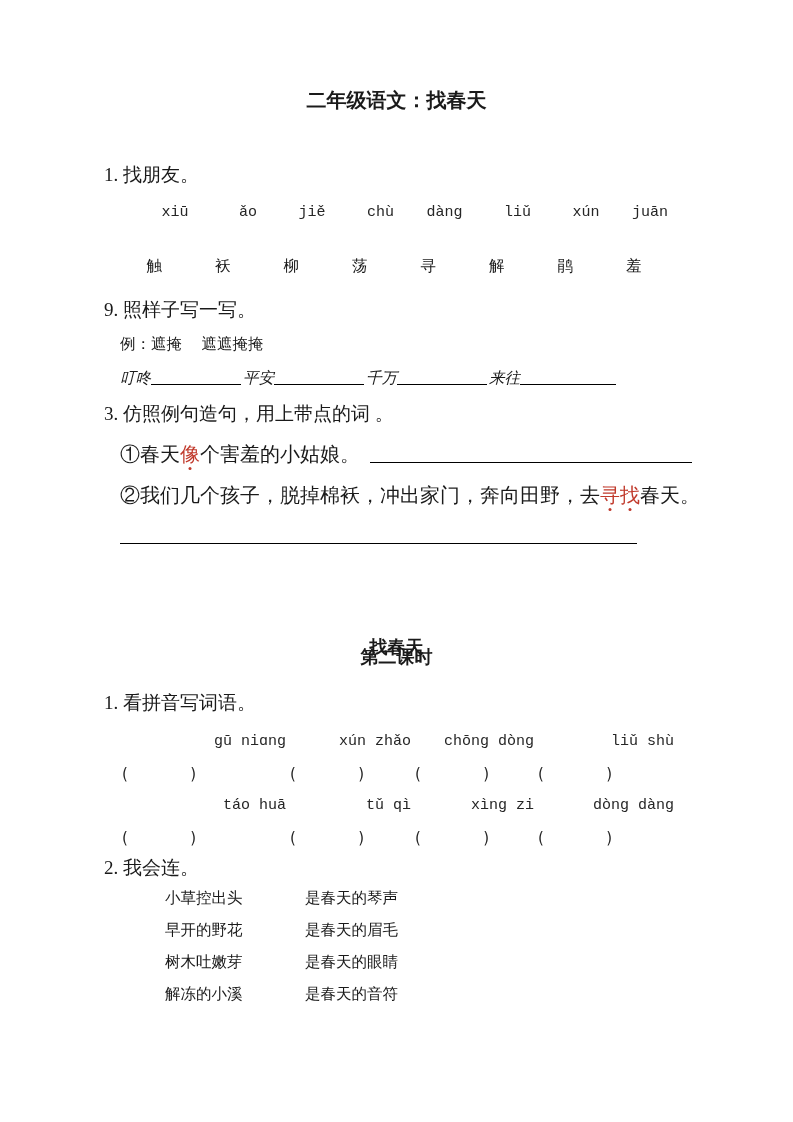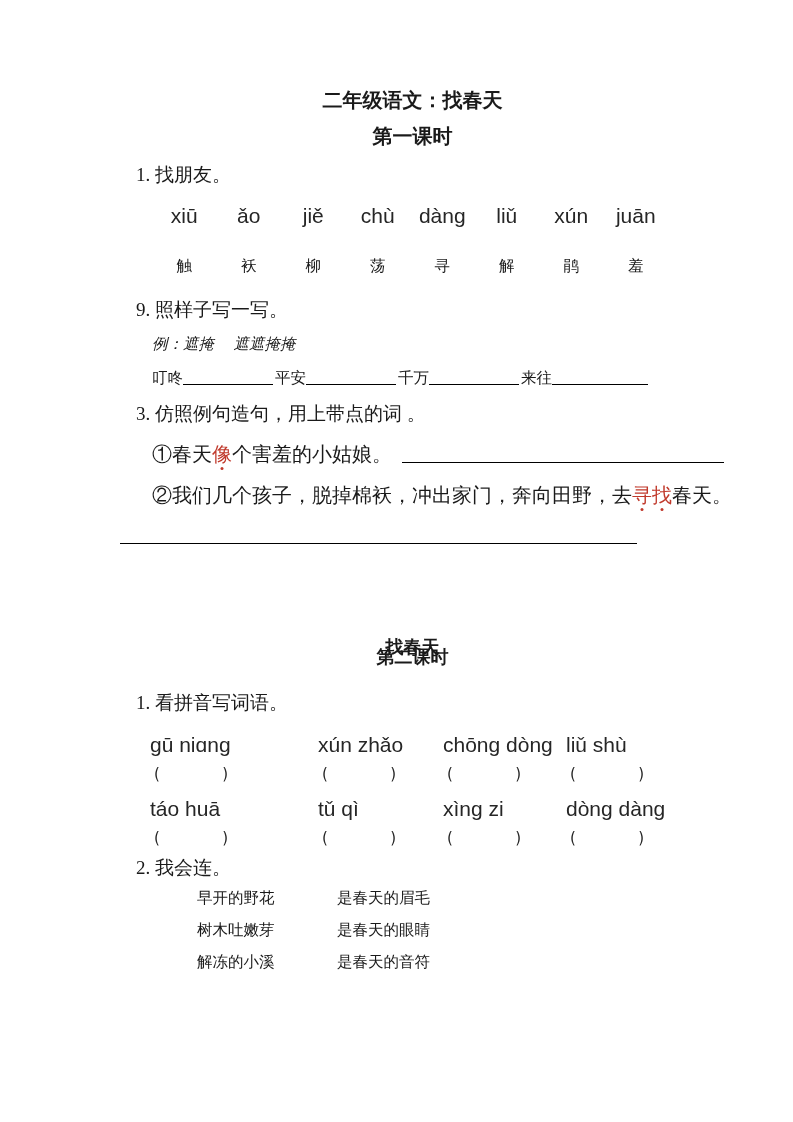--- a/index.html
+++ b/index.html
@@ -6,21 +6,21 @@
   html, body { margin: 0; padding: 0; background: #ffffff; }
   .page {
     position: relative;
     width: 793px;
     height: 1122px;
     background: #ffffff;
     font-family: "Liberation Serif", "DejaVu Serif", serif;
     color: #1a1a1a;
     overflow: hidden;
   }
-  .abs { position: absolute; padding-left: 32px; }
+  .abs { position: absolute; }
 
   .doc-title, .lesson-subtitle, .part2-title, .part2-subtitle {
     left: 0; right: 0;
     text-align: center;
     font-weight: bold;
     font-size: 20px;
     line-height: 24px;
   }
   .part2-title, .part2-subtitle { font-size: 18px; }
 
@@ -28,29 +28,30 @@
 
   
   .match8-row {
     left: 120px;
     width: 548px;
     display: grid;
     grid-template-columns: repeat(8, 1fr);
     text-align: center;
   }
   .pinyin {
-    font-family: Liberation Sans, sans-serif;
-    font-size: 21px;
+    font-family: Liberation Mono, monospace;
+    font-size: 15px;
     color: #262626;
+    text-align: right;
   }
   .hanzi { font-size: 15.5px; }
 
-  .example-line { left: 120px; font-size: 15.5px; font-style: italic; }
-
-  .word-blank-row { left: 120px; display: flex; font-size: 15.5px; }
+  .example-line { left: 120px; font-size: 15.5px; }
+
+  .word-blank-row { left: 120px; display: flex; font-size: 15.5px; font-style: italic; }
   .blank-line {
     display: inline-block;
     width: 90px;
     height: 17px;
     border-bottom: 1.5px solid #000;
     margin-right: 2px;
   }
   .blank-line.last { width: 96px; }
 
   .sentence { left: 120px; font-size: 20px; line-height: 22px; }
@@ -107,21 +108,20 @@
   .match-list { left: 165px; font-size: 15.5px; }
   .match-row { display: flex; height: 32px; align-items: flex-start; }
   .match-left { width: 140px; }
 </style>
 </head>
 <body>
 
 <div class="page">
 
   <div class="abs doc-title" style="top:88px">二年级语文：找春天</div>
-  <div class="abs lesson-subtitle" style="top:124px">第一课时</div>
 
   <div class="abs q-label" style="top:165px">1. 找朋友。</div>
 
   <div class="abs match8-row" style="top:204px">
     <span class="pinyin">xiū</span>
     <span class="pinyin">ǎo</span>
     <span class="pinyin">jiě</span>
     <span class="pinyin">chù</span>
     <span class="pinyin">dàng</span>
     <span class="pinyin">liǔ</span>
@@ -231,20 +231,24 @@
           <span>(</span>
           <span>)</span>
         </span>
       </div>
   </div>
 
   <div class="abs q-label" style="top:858px">2. 我会连。</div>
 
   <div class="abs match-list" style="top:888px">
     <div class="match-row">
+      <span class="match-left">小草控出头</span>
+      <span>是春天的琴声</span>
+    </div>
+    <div class="match-row">
       <span class="match-left">早开的野花</span>
       <span>是春天的眉毛</span>
     </div>
     <div class="match-row">
       <span class="match-left">树木吐嫩芽</span>
       <span>是春天的眼睛</span>
     </div>
     <div class="match-row">
       <span class="match-left">解冻的小溪</span>
       <span>是春天的音符</span>

